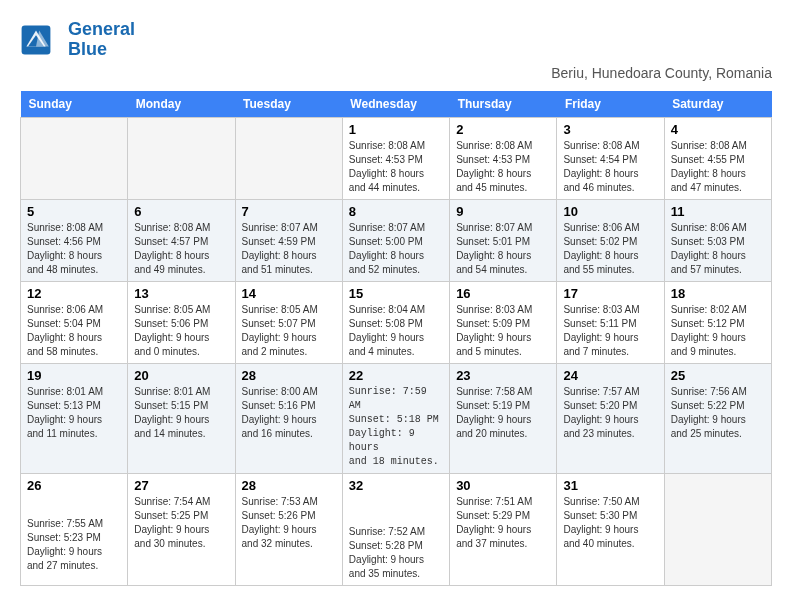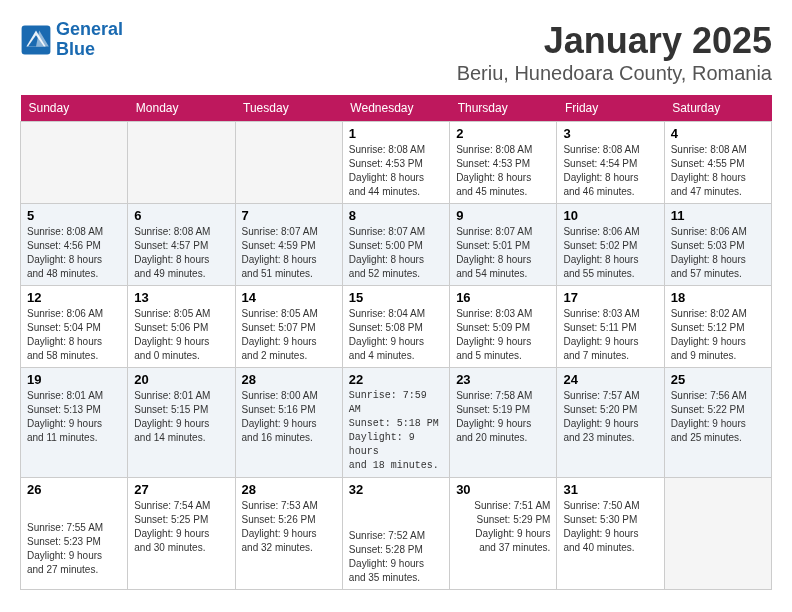--- a/index.html
+++ b/index.html
@@ -12,21 +12,21 @@
     }
     .header {
       display: flex;
       justify-content: space-between;
       align-items: flex-start;
       margin-bottom: 10px;
     }
     .logo {
       display: flex;
       align-items: center;
-      gap: 4px;
+      gap: 16px;
     }
     .logo-text {
       font-size: 18px;
       font-weight: bold;
       color: #333;
       line-height: 1.1;
     }
     .logo-text span {
       color: #1a6ab1;
     }
@@ -36,35 +36,36 @@
     }
     .title-section {
       text-align: right;
     }
     .month-title {
       font-size: 36px;
       font-weight: bold;
       color: #333;
     }
     .subtitle {
-      font-size: 20px;
+      font-size: 14px;
       color: #555;
+      margin-top: 45px;
     }
     table {
       width: 100%;
       border-collapse: collapse;
       font-size: 11px;
     }
     thead tr th {
-      background: #be185d;
+      background: #3b82f6;
       color: #fff;
       text-align: left;
       padding: 6px 8px;
       font-size: 12px;
-      font-weight: normal;
+      font-weight: bold;
     }
     tbody tr td {
       border: 1px solid #ccc;
       vertical-align: top;
       padding: 4px 6px;
       height: 80px;
       width: 14.28%;
     }
     tbody tr td.empty {
       background: #f9f9f9;
@@ -99,21 +100,20 @@
       <polygon points="20,8 32,28 8,28" fill="white" opacity="0.9"></polygon>
       <polygon points="20,14 30,28 10,28" fill="#1a6ab1"></polygon>
       <polygon points="24,8 36,28 20,28" fill="white" opacity="0.5"></polygon>
     </svg>
     <div class="logo-text">
       <div><span>General</span></div>
       <div><span style="color:#1a6ab1">Blue</span></div>
     </div>
   </div>
   <div class="title-section">
-    <div class="month-title">January 2025</div>
     <div class="subtitle">Beriu, Hunedoara County, Romania</div>
   </div>
 </div>
 
 <table>
   <thead>
     <tr id="weekday-header">
     <th>Sunday</th>
         <th>Monday</th>
         <th>Tuesday</th>
@@ -334,21 +334,21 @@
         </td>
         <td>
           <div class="day-number">32</div>
           <div class="day-info" style="white-space: pre-line; margin-top: 32px;">Sunrise: 7:52 AM
 Sunset: 5:28 PM
 Daylight: 9 hours
 and 35 minutes.</div>
         </td>
         <td>
           <div class="day-number">30</div>
-          <div class="day-info" style="white-space: pre-line; text-align: right;">Sunrise: 7:51 AM
+          <div class="day-info" style="white-space: pre-line;">Sunrise: 7:51 AM
 Sunset: 5:29 PM
 Daylight: 9 hours
 and 37 minutes.</div>
         </td>
         <td>
           <div class="day-number">31</div>
           <div class="day-info" style="white-space: pre-line;">Sunrise: 7:50 AM
 Sunset: 5:30 PM
 Daylight: 9 hours
 and 40 minutes.</div>

